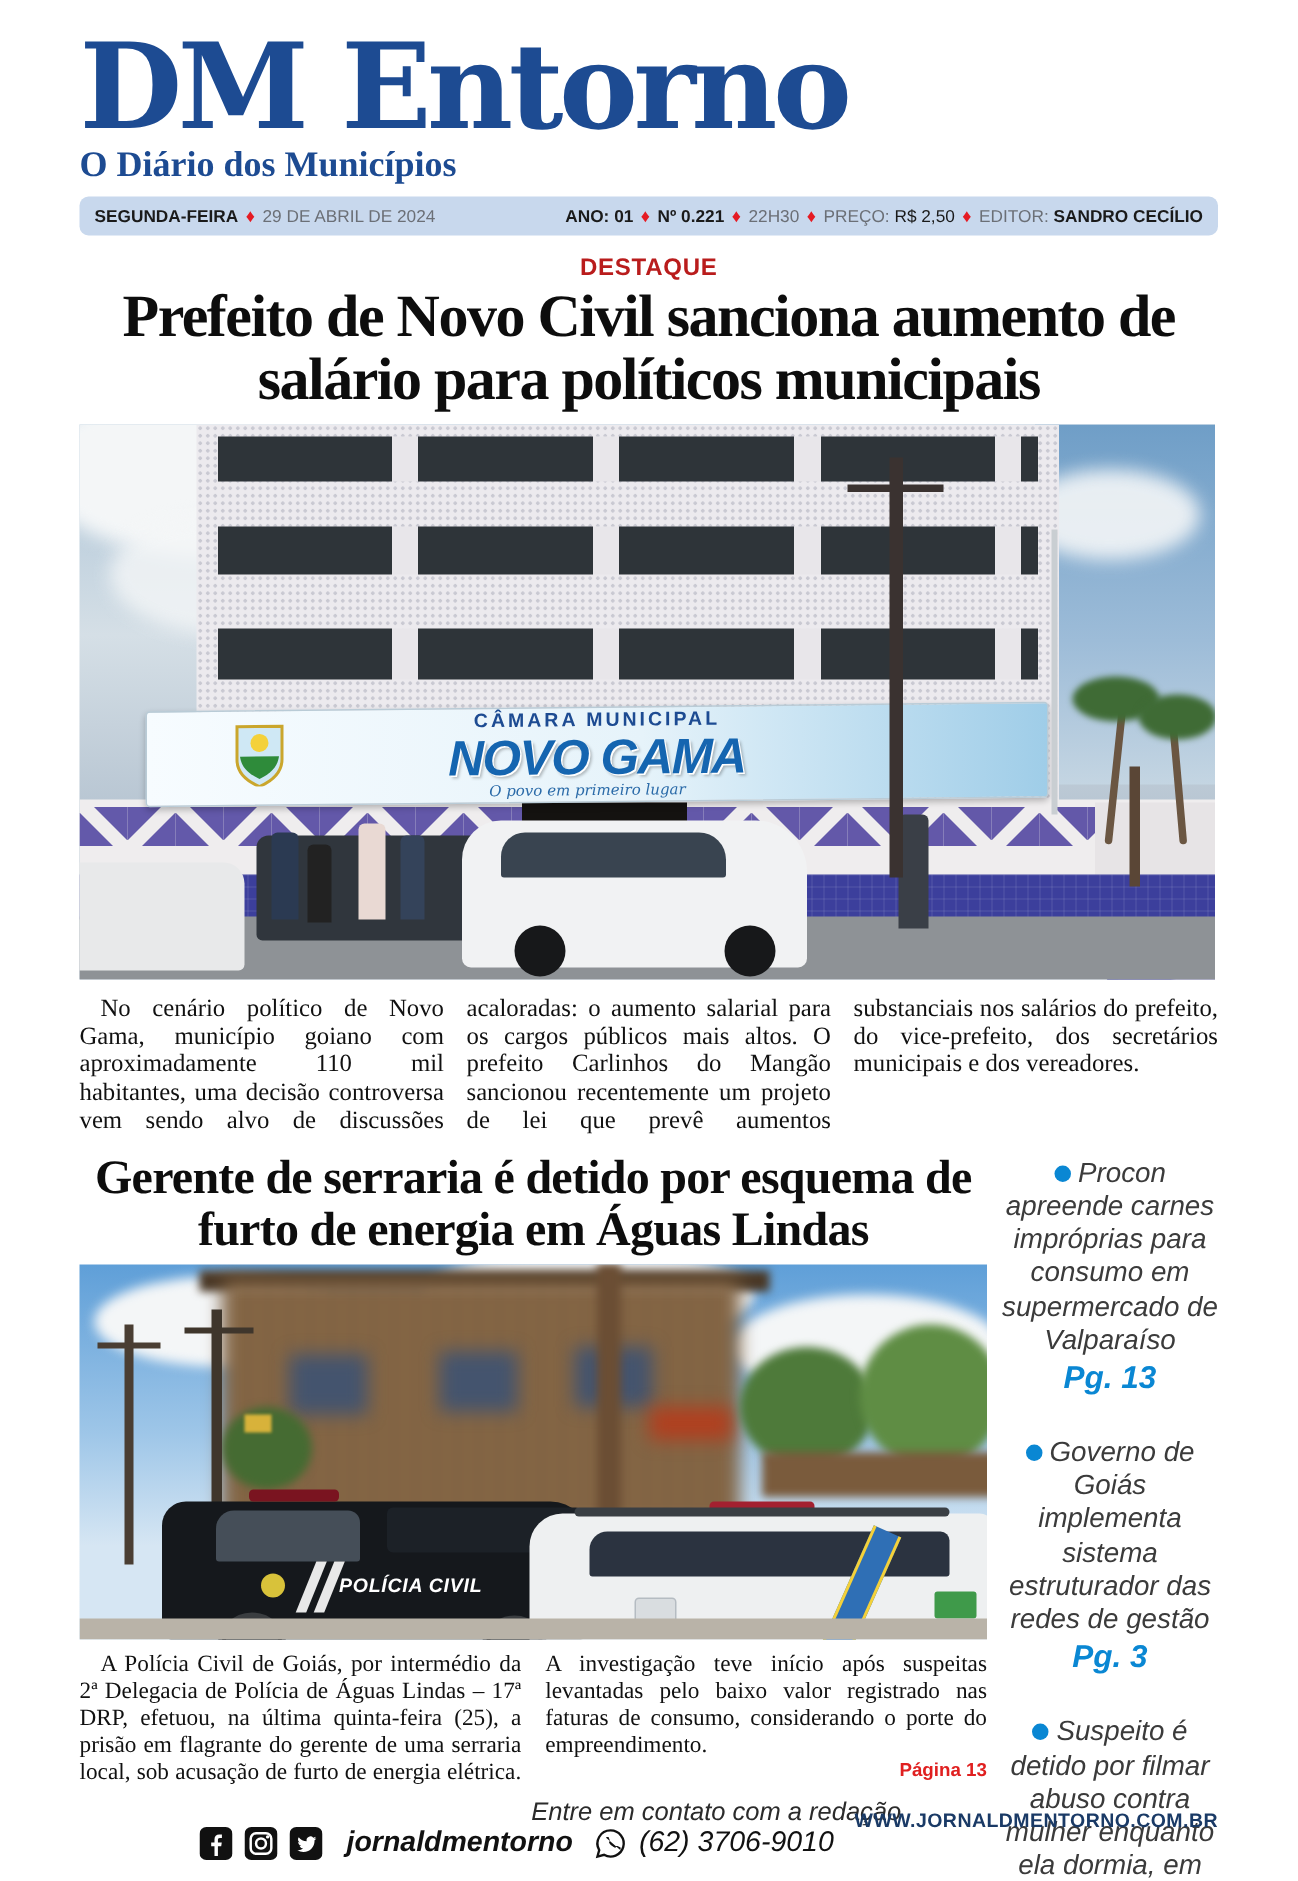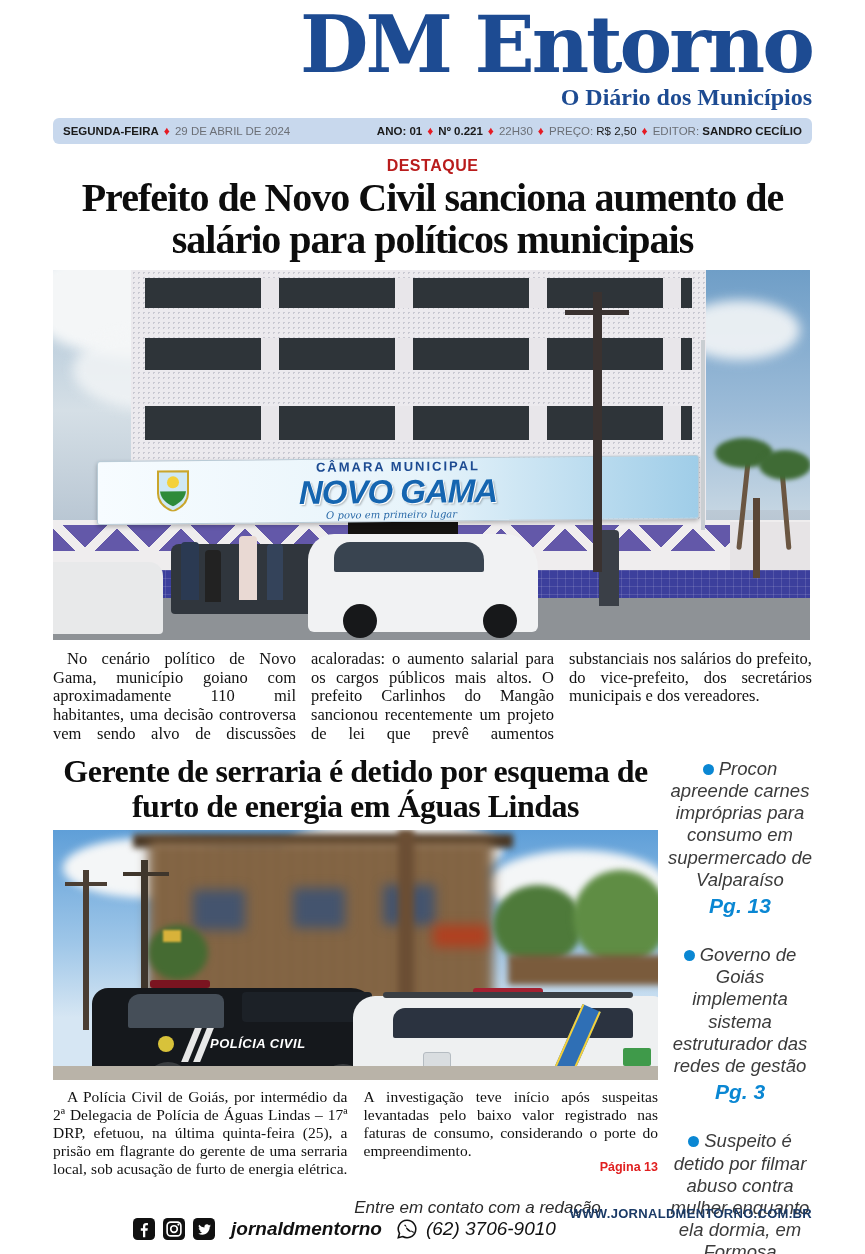--- a/index.html
+++ b/index.html
@@ -1,21 +1,21 @@
 <!DOCTYPE html>
 <html><head>
 <meta charset="utf-8">
 <style>
   html,body{margin:0;padding:0;background:#fff;}
   .page{position:relative;width:865px;height:1254px;background:#ffffff;overflow:hidden;
         font-family:"Liberation Sans",sans-serif;}
   .content{position:relative;margin:0 auto;width:759px;}
 
   
-  .masthead{padding-top:5px;text-align:right;}
+  .masthead{padding-top:18px;text-align:left;}
   .logo{font-family:"DejaVu Serif",serif;font-weight:bold;font-size:79px;line-height:1.0;
         color:#1d4b92;letter-spacing:-3px;}
   .logo-sub{font-family:"Liberation Serif",serif;font-weight:bold;font-size:24px;color:#1d4b92;
         margin-top:0px;}
 
   
   .datebar{margin-top:7px;height:26px;background:#c8d8ed;border-radius:6px;
         display:flex;justify-content:space-between;align-items:center;padding:0 10px;
         font-size:11.5px;color:#1a1a1a;white-space:nowrap;}
   .datebar b{font-weight:bold;}
@@ -94,21 +94,21 @@
   .photo2{position:relative;margin-top:6px;width:605px;height:250px;overflow:hidden;
         background:linear-gradient(180deg,#5f9fd8 0%,#9ec6e8 45%,#d6e6f3 75%);}
   .blur6{filter:blur(6px);}
   .blur3{filter:blur(3px);}
   .wood-building{position:absolute;left:95px;top:10px;width:345px;height:165px;
         background:#8f6f4c;
         background-image:repeating-linear-gradient(90deg,rgba(60,40,20,.35) 0 6px,transparent 6px 14px);}
   .wood-roof{position:absolute;left:80px;top:4px;width:380px;height:14px;background:#4a3826;}
   .wood-window{position:absolute;width:52px;height:40px;background:#44546e;}
   .treeblob{position:absolute;background:#4e7a3a;border-radius:50%;}
-  .pickup{position:absolute;left:39px;top:158px;width:285px;height:92px;background:#15181c;
+  .pickup{position:absolute;left:55px;top:158px;width:285px;height:92px;background:#15181c;
         border-radius:16px 26px 6px 6px;}
   .pickup-stripe{position:absolute;width:7px;height:34px;background:#e8e8e8;transform:skewX(-22deg);}
   .pickup-label{position:absolute;left:118px;top:48px;color:#fff;font-weight:bold;
         font-style:italic;font-size:13px;letter-spacing:.5px;}
   .lightbar{position:absolute;height:7px;border-radius:3px;}
   .suv2{position:absolute;left:300px;top:166px;width:310px;height:88px;background:#eef0f1;
         border-radius:22px 10px 4px 4px;}
   .suv2-win{position:absolute;left:40px;top:12px;width:240px;height:30px;background:#2b3340;
         border-radius:12px 6px 2px 2px;}
   .suv2-stripe{position:absolute;left:210px;top:8px;width:16px;height:92px;background:#2f6fb5;

